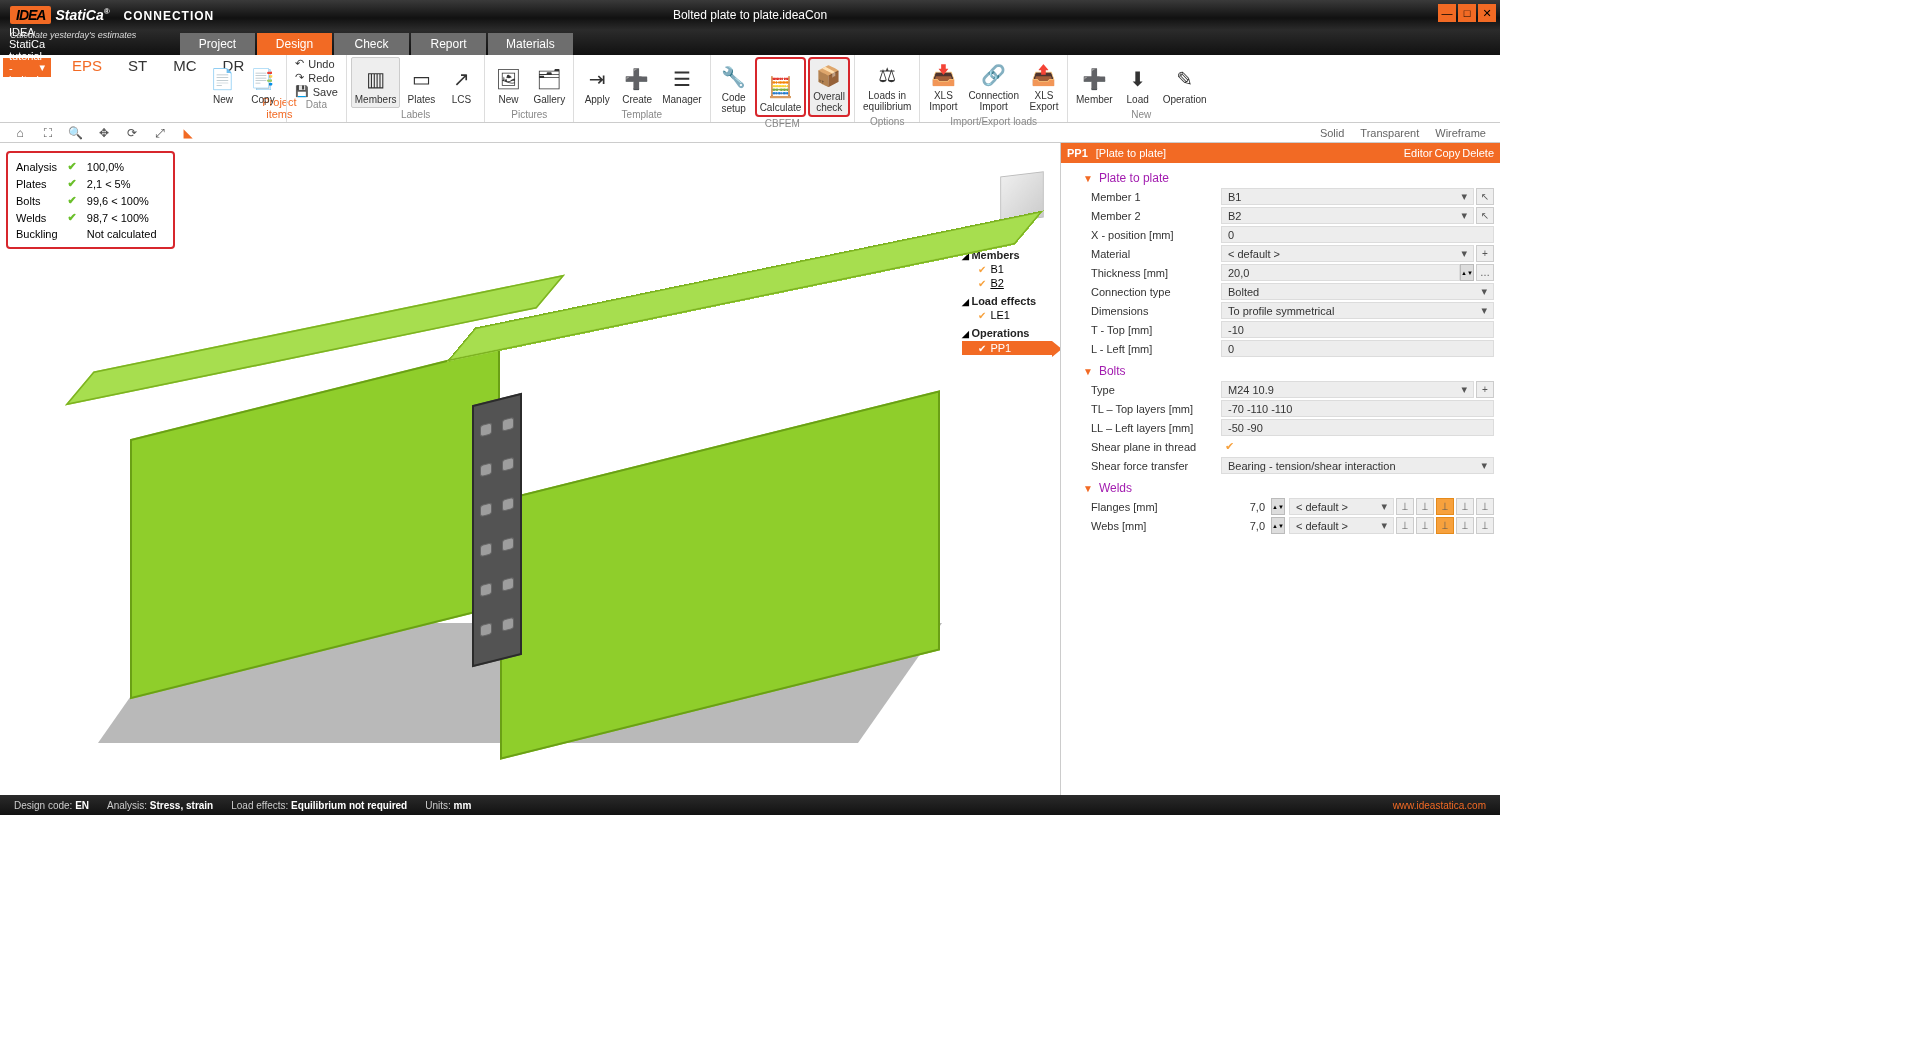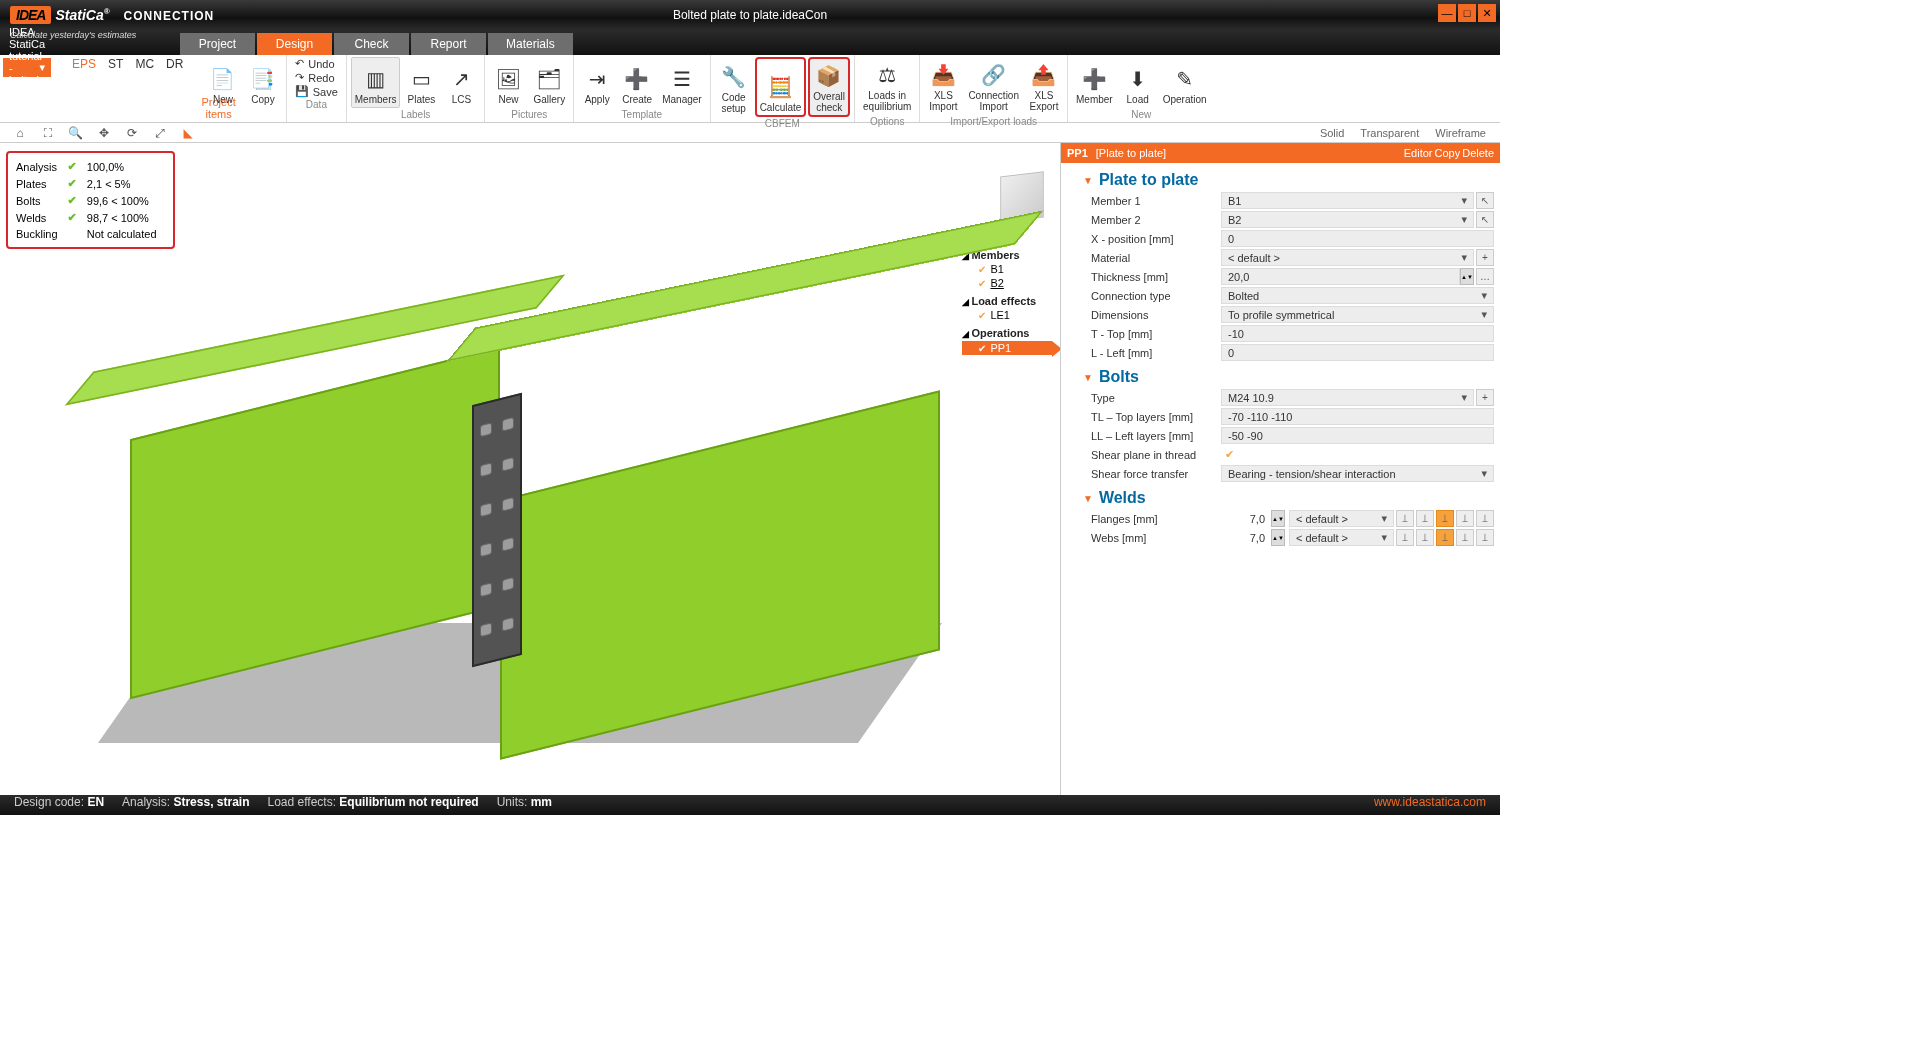--- a/index.html
+++ b/index.html
@@ -14,21 +14,21 @@
 .doc-title { position:absolute; left:50%; transform:translateX(-50%); }
 .win-controls { position:absolute; right:4px; top:4px; display:flex; gap:2px; }
 .win-btn { width:18px; height:18px; background:#f26a24; color:#000; font-size:11px; display:flex; align-items:center; justify-content:center; cursor:pointer; }
 .tabs-row { background:linear-gradient(180deg,#2b2b2b 0%,#111 100%); height:25px; display:flex; align-items:flex-end; padding-left:180px; }
 .main-tab { height:22px; min-width:75px; padding:0 18px; display:flex; align-items:center; justify-content:center; color:#fff; font-size:12px; cursor:pointer; background:#6e6e6e; margin-right:2px;}
 .main-tab.active { background:#f26a24; }
 .ribbon { height:68px; background:#fff; border-bottom:1px solid #ccc; display:flex; font-size:10px; color:#333; }
 .project-selector { width:200px; display:flex; }
 .ps-drop { background:#f26a24; color:#fff; height:19px; margin:3px 3px 2px 3px; display:flex; align-items:center; padding:0 6px; font-size:11px; position:relative;}
 .ps-drop::after { content:"▾"; position:absolute; right:6px; }
-.ps-modes { display:flex; gap:12px; padding:2px 18px; font-size:12px;}
+.ps-modes { display:flex; gap:26px; padding:2px 18px; font-size:15px;}
 .ps-modes span.active { color:#f26a24; }
 .ps-label { color:#f26a24; text-align:center; font-size:11px; margin-top:auto; padding-bottom:2px;}
 .rgroup { display:flex; flex-direction:column; border-right:1px solid #ddd; padding:2px 4px 2px 4px; }
 .rgroup-items { display:flex; gap:2px; flex:1;}
 .rgroup-label { text-align:center; color:#888; font-size:10px; padding-top:1px;}
 .ritem { display:flex; flex-direction:column; align-items:center; justify-content:flex-end; min-width:36px; padding:2px 3px; cursor:pointer; border:1px solid transparent; border-radius:2px;}
 .ritem.big { min-width:42px; }
 .ritem .ico { width:30px; height:30px; display:flex; align-items:center; justify-content:center; font-size:20px; }
 .ritem .lbl { font-size:10px; line-height:11px; text-align:center; color:#333; white-space:pre; }
 .ritem.highlight-red { border:2px solid #d7262c; border-radius:4px; }
@@ -51,33 +51,33 @@
 .tree .tick { color:#f7a13d; font-size:10px;}
 .tree .tick.sel { color:#fff;}
 .navcube { position:absolute; top:30px; right:14px; width:48px; height:48px; border:1px solid #bbb; background:linear-gradient(135deg,#eee 0%,#ccc 100%); transform:rotateX(15deg) rotateY(-25deg); }
 .prop-panel { width:440px; border-left:1px solid #ccc; background:#fff; display:flex; flex-direction:column; font-size:11px;}
 .prop-head { background:#f26a24; color:#fff; height:20px; display:flex; align-items:center; padding:0 6px; gap:8px;}
 .prop-head .pid { font-weight:bold; }
 .prop-head .actions { margin-left:auto; display:flex; gap:2px;}
 .prop-head .actions span { color:#fff; cursor:pointer;}
 .prop-body { overflow-y:auto; flex:1; padding:6px 0;}
 .prop-sec { margin-bottom:4px;}
-.prop-sec-title { color:#0369a1; font-weight:bold; font-size:16px; padding:2px 22px; display:flex; align-items:center;}
+.prop-sec-title { color:#a21caf; font-weight:normal; font-size:12px; padding:2px 22px; display:flex; align-items:center;}
 .prop-sec-title::before { content:"▼"; color:#f26a24; margin-right:6px; font-size:10px;}
 .prow { display:flex; align-items:center; height:19px; padding-left:30px; padding-right:6px;}
 .prow:nth-child(even){ }
 .prow .plabel { width:130px; color:#333; }
 .prow .pval { flex:1; background:#ededed; height:17px; display:flex; align-items:center; padding:0 6px; position:relative; border:1px solid #dcdcdc; color:#333;}
 .prow .pval.drop::after { content:"▾"; position:absolute; right:6px; color:#555;}
 .prow .pnum { width:50px; text-align:right; padding-right:6px; color:#333;}
 .prow .spin { width:14px; background:#ddd; border:1px solid #bbb; height:17px; display:flex; flex-direction:column; font-size:6px; align-items:center; justify-content:center; line-height:6px;}
 .prow .iconbtn { width:18px; height:17px; background:#eee; border:1px solid #ccc; margin-left:2px; display:flex; align-items:center; justify-content:center; font-size:10px; color:#555; cursor:pointer;}
 .prow .iconbtn.orange { background:#f7a13d; border-color:#e58a1a;}
 .prow .tickval { color:#f7a13d; padding-left:4px;}
-.statusbar { height:20px; background:linear-gradient(180deg,#2b2b2b 0%,#111 100%); color:#ccc; font-size:12px; display:flex; padding:0 14px; gap:18px;}
+.statusbar { height:20px; background:linear-gradient(180deg,#2b2b2b 0%,#111 100%); color:#ccc; font-size:10px; display:flex; align-items:center; padding:0 14px; gap:18px;}
 .statusbar b { color:#fff; font-weight:600;}
 .statusbar .url { margin-left:auto; color:#f26a24;}
 
 .model-wrap { position:absolute; left:80px; top:120px; width:900px; height:520px; }
 .floor { position:absolute; bottom:40px; left:60px; width:760px; height:120px; background:#b9b9b9; transform:skewX(-35deg); }
 .beam-left { position:absolute; bottom:130px; left:50px; width:370px; height:260px; background:#8fce2b; border:2px solid #6aa015; transform:skewY(-14deg);}
 .beam-right { position:absolute; bottom:78px; left:420px; width:440px; height:260px; background:#8fce2b; border:2px solid #6aa015; transform:skewY(-14deg);}
 .flange-top-left { position:absolute; top:60px; left:40px; width:390px; height:34px; background:#a7de4f; border:2px solid #7db321; transform:skewX(-40deg) skewY(-14deg);}
 .flange-top-right { position:absolute; top:6px; left:430px; width:470px; height:34px; background:#a7de4f; border:2px solid #7db321; transform:skewX(-40deg) skewY(-14deg);}
 .join-plate { position:absolute; bottom:122px; left:392px; width:50px; height:262px; background:#535353; border:2px solid #2b2b2b; transform:skewY(-14deg);}

